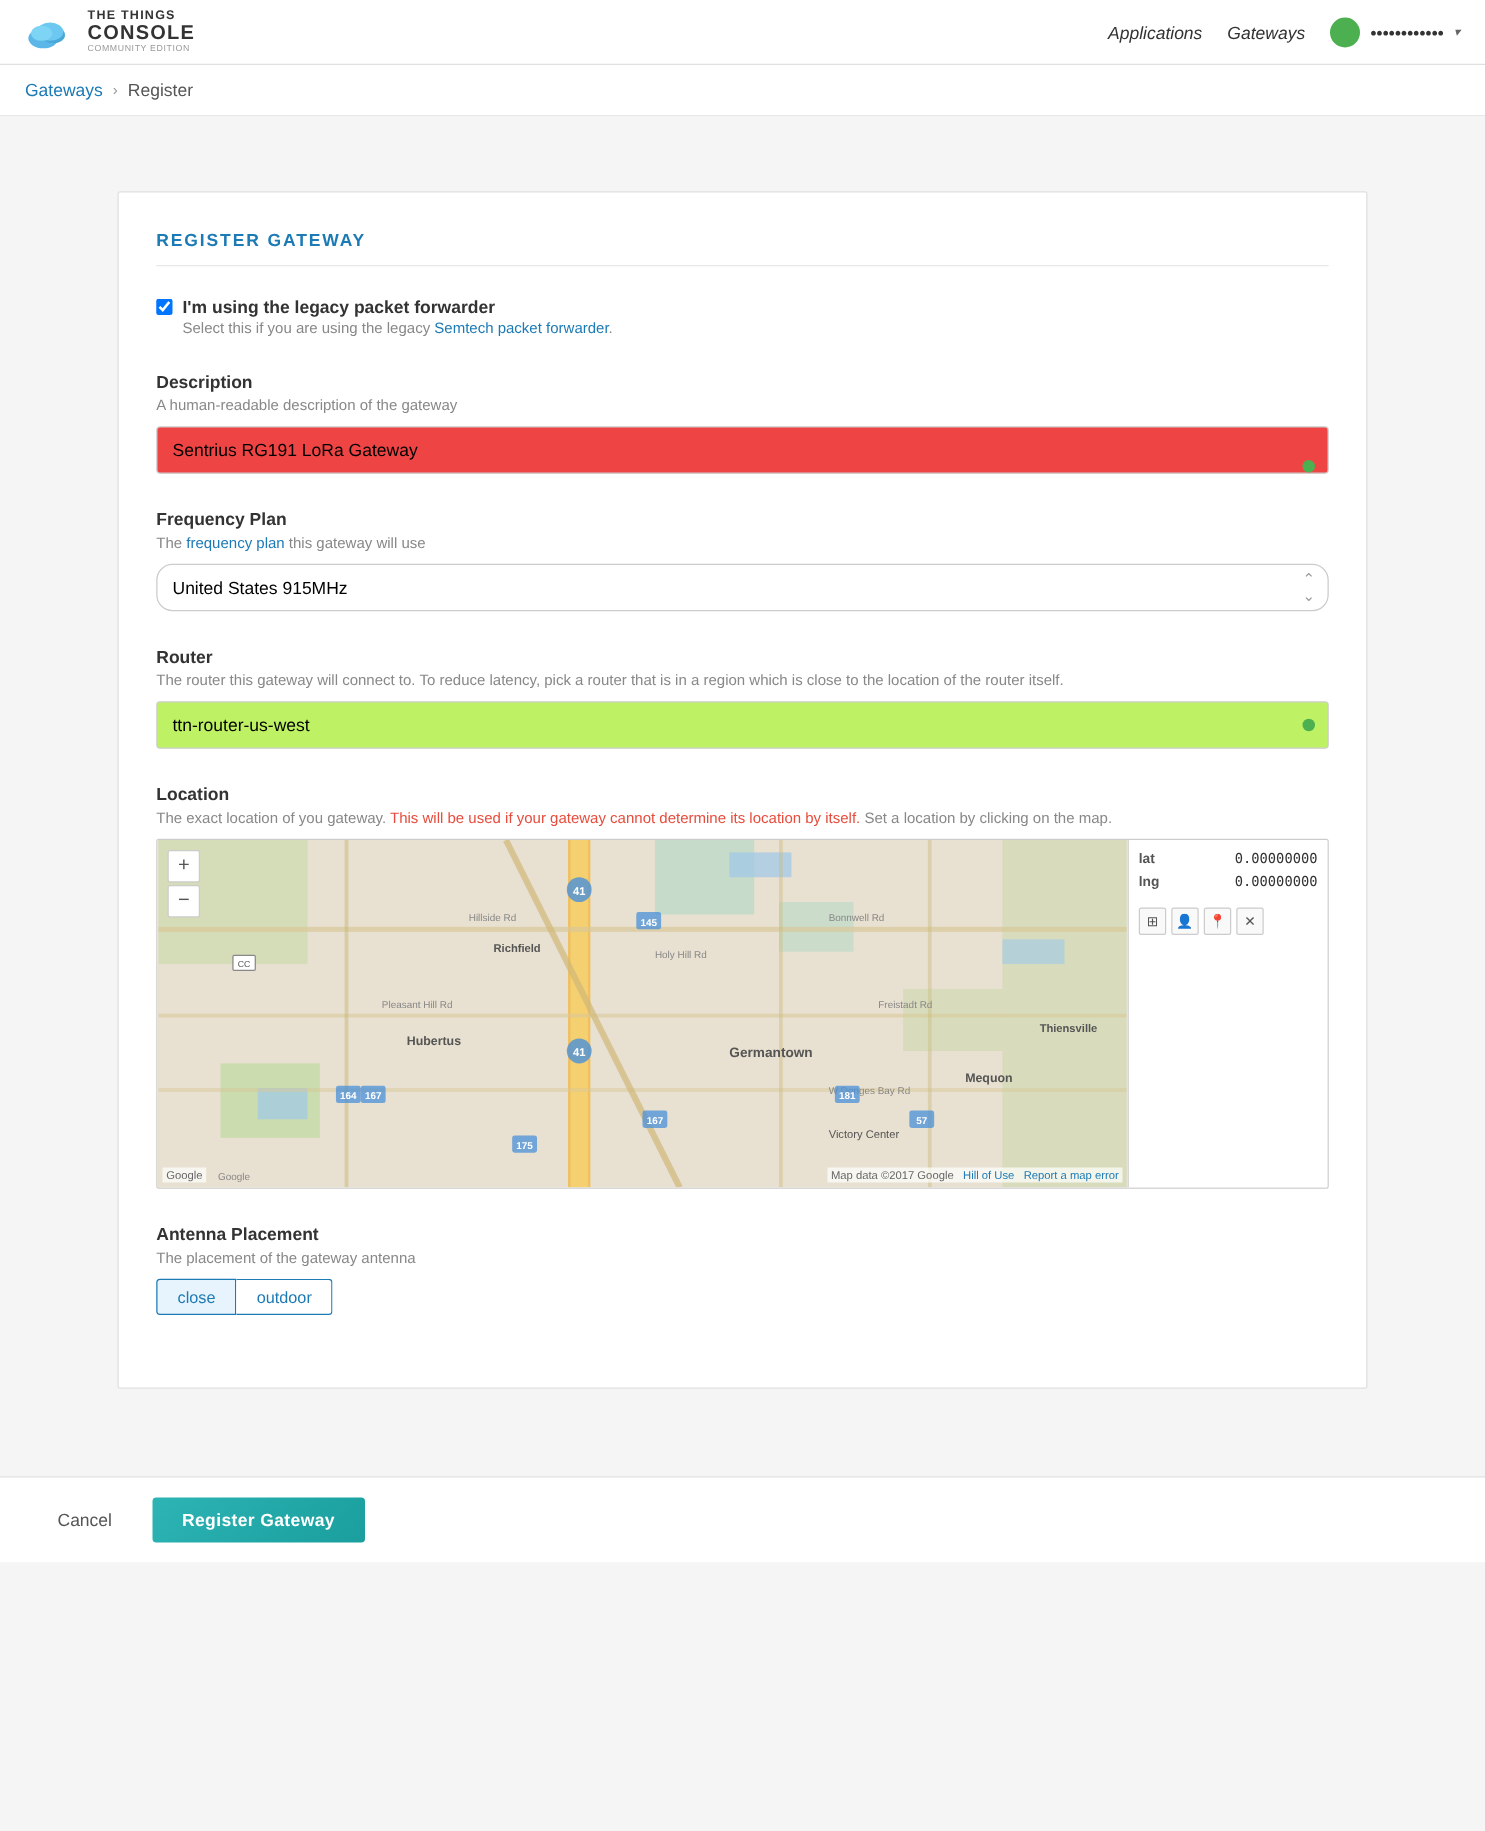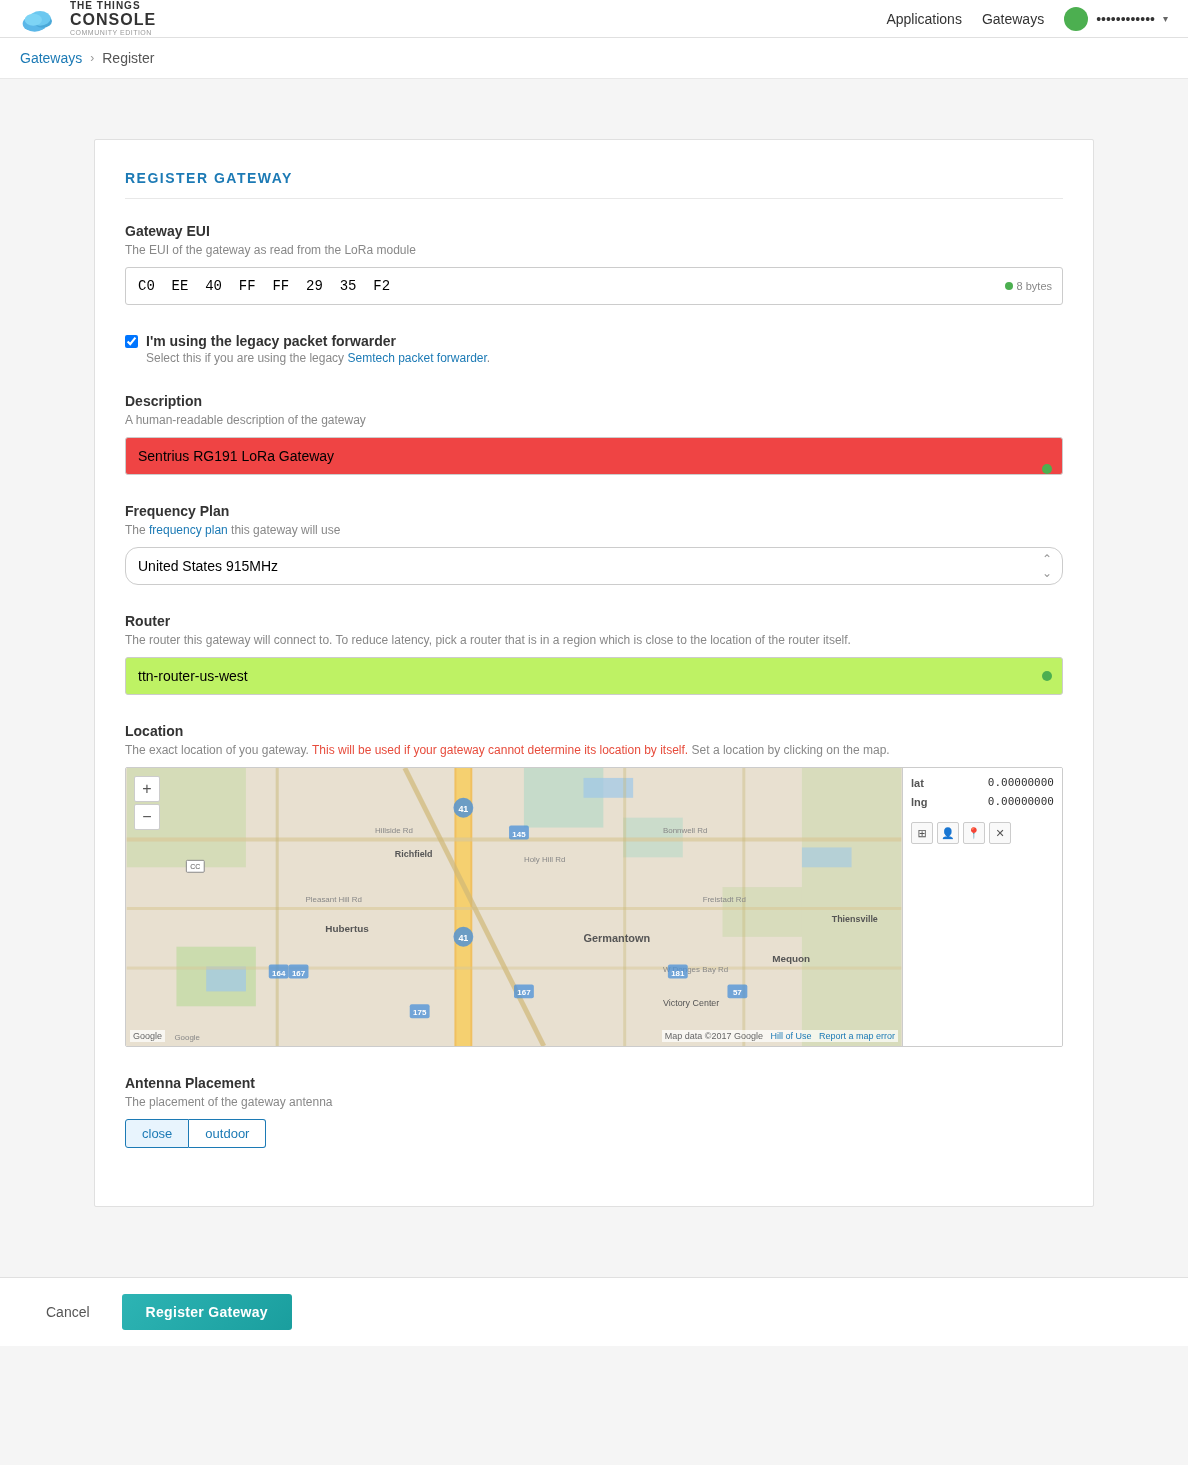--- a/index.html
+++ b/index.html
@@ -3,32 +3,32 @@
   <meta charset="utf-8">
   <style>
     * { box-sizing: border-box; margin: 0; padding: 0; }
     body { font-family: 'Helvetica Neue', Arial, sans-serif; font-size: 14px; background: #f5f5f5; color: #333; }
 
     
     .header {
       background: #fff;
       border-bottom: 1px solid #e0e0e0;
       padding: 0 20px;
-      height: 38px;
+      height: 52px;
       display: flex;
       align-items: center;
       justify-content: space-between;
     }
     .header-left { display: flex; align-items: center; gap: 10px; }
     .logo-cloud { width: 40px; height: 28px; }
     .logo-text { display: flex; flex-direction: column; line-height: 1.1; }
     .logo-ttn { font-size: 10px; font-weight: 700; color: #333; letter-spacing: 1px; }
     .logo-console { font-size: 16px; font-weight: 700; color: #333; letter-spacing: 1px; }
     .logo-edition { font-size: 7px; color: #999; letter-spacing: 0.5px; }
-    .header-nav { display: flex; align-items: center; gap: 20px; }
+    .header-nav { display: flex; align-items: center; gap: 20px; font-style: italic; }
     .nav-link { color: #333; text-decoration: none; font-size: 14px; }
     .user-area { display: flex; align-items: center; gap: 8px; }
     .user-dot { width: 24px; height: 24px; background: #4caf50; border-radius: 50%; }
     .user-name { font-size: 14px; color: #333; }
     .chevron-down { font-size: 10px; color: #666; }
 
     
     .breadcrumb {
       background: #fff;
       padding: 12px 20px;
@@ -356,31 +356,20 @@
   <a href="#">Gateways</a>
   <span class="breadcrumb-sep">›</span>
   <span class="breadcrumb-current">Register</span>
 </nav>
 
 <div class="top-spacer"></div>
 
 <div class="main-content">
   <h2 class="section-title">REGISTER GATEWAY</h2>
 
-  <div class="field-group">
-    <div class="field-label">Gateway EUI</div>
-    <div class="field-desc">The EUI of the gateway as read from the LoRa module</div>
-    <div class="input-wrapper">
-      <input type="text" value="C0  EE  40  FF  FF  29  35  F2" style="">
-      <span class="input-badge">
-        <span class="dot-green"></span>
-        <span>8 bytes</span>
-      </span>
-    </div>
-  </div>
 
   <div class="checkbox-row">
     <input type="checkbox" checked="" id="legacy-cb" style="">
     <div>
       <label class="checkbox-label" for="legacy-cb">I'm using the legacy packet forwarder</label>
       <div class="checkbox-sublabel">
         <span>Select this if you are using the legacy </span><a href="#">Semtech packet forwarder</a><span>.</span>
       </div>
     </div>
   </div>

